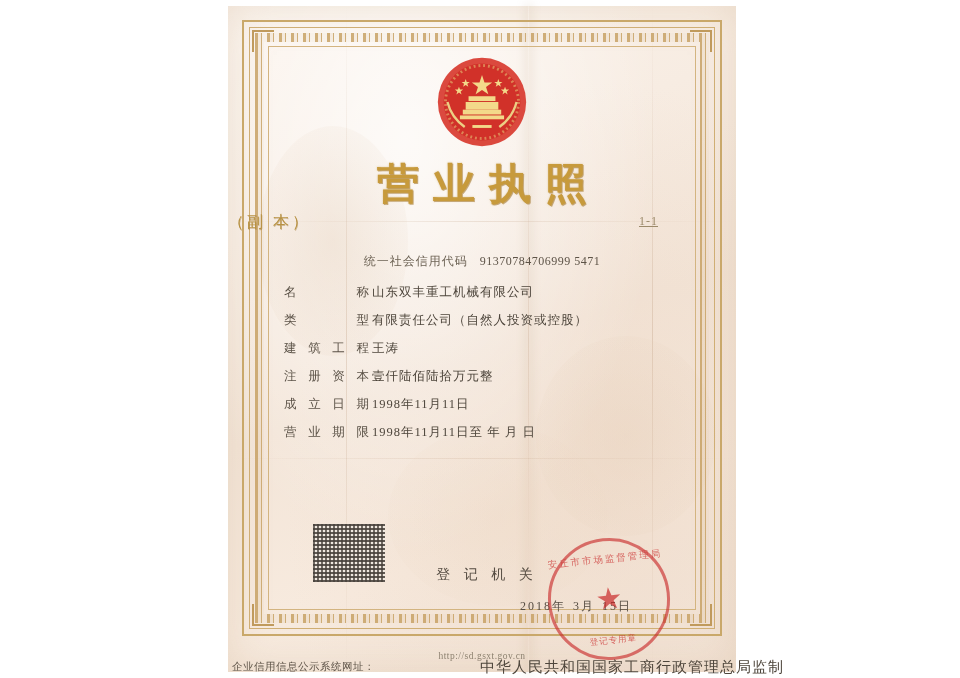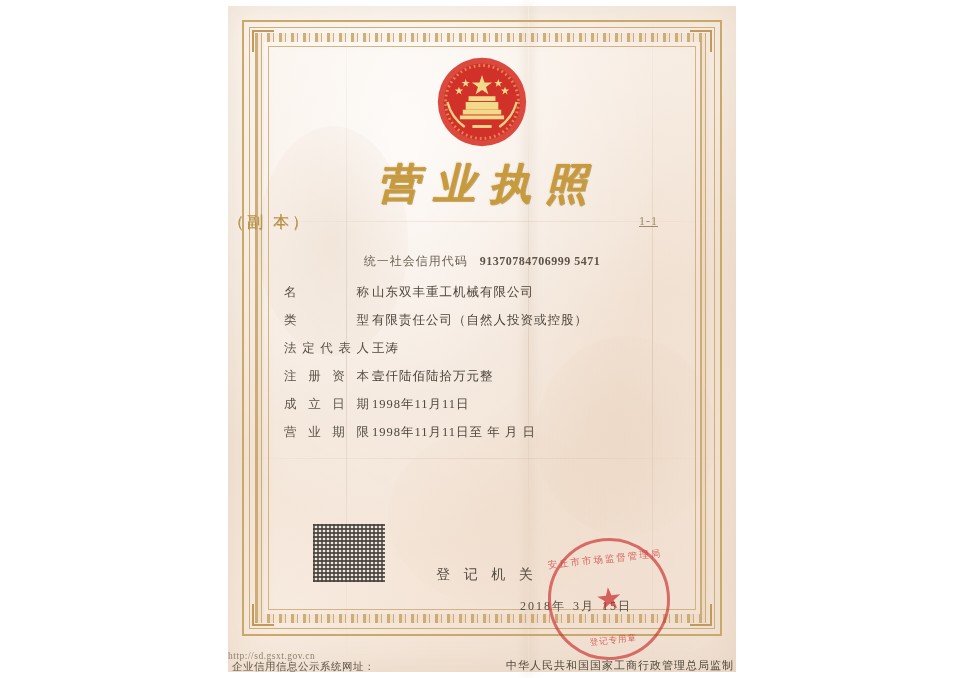--- a/index.html
+++ b/index.html
@@ -137,21 +137,20 @@
     width: 100%;
     text-align: center;
     font-family: "Liberation Serif", serif;
     font-size: 42px;
     letter-spacing: 14px;
     font-weight: bold;
     color: #c79a3c;
     text-shadow: 1px 1px 0 rgba(160,115,40,0.55), 0 0 2px rgba(200,160,80,0.6);
     padding-left: 14px;
     box-sizing: border-box;
-    font-style: italic;
   }
   .subtitle {
     position: absolute;
     left: 0;
     top: 206px;
     width: 100%;
     text-align: left;
     font-size: 16px;
     letter-spacing: 3px;
     color: #b89242;
@@ -175,21 +174,20 @@
     width: 100%;
     text-align: center;
     font-size: 12px;
     color: #6d6355;
     letter-spacing: 1px;
   }
   .credit-row .code {
     margin-left: 8px;
     letter-spacing: 0.5px;
     color: #5d5347;
-    font-weight: bold;
   }
 
   
   .fields {
     position: absolute;
     left: 56px;
     top: 278px;
     width: 400px;
   }
   .frow {
@@ -294,39 +292,39 @@
       repeating-linear-gradient(90deg, rgba(40,35,30,0.75) 0 2px, transparent 2px 4px);
     opacity: 0.85;
   }
 
   
   .site-url {
     position: absolute;
     left: 0;
     top: 645px;
     width: 100%;
-    text-align: left;
+    text-align: center;
     font-size: 9.5px;
     color: #8d8170;
     letter-spacing: 0.5px;
   }
 
   .bottom-left {
     position: absolute;
     left: 232px;
     top: 660px;
     font-size: 10.5px;
     color: #5d5347;
     letter-spacing: 0.5px;
   }
   .bottom-right {
     position: absolute;
-    left: 506px;
+    left: 480px;
     top: 658px;
-    font-size: 11px;
+    font-size: 15px;
     color: #4e463c;
     letter-spacing: 1px;
   }
 
   
   .stain {
     position: absolute;
     border-radius: 50%;
     pointer-events: none;
   }
@@ -406,21 +404,21 @@
         <div class="fvalue">山东双丰重工机械有限公司</div>
       </div>
 
       <div class="frow">
         <div class="flabel">类型</div>
         <div class="fvalue">有限责任公司（自然人投资或控股）</div>
       </div>
 
 
       <div class="frow">
-        <div class="flabel">法定代表人</div>
+        <div class="flabel">建筑工程</div>
         <div class="fvalue">王涛</div>
       </div>
 
       <div class="frow">
         <div class="flabel">注册资本</div>
         <div class="fvalue cap">壹仟陆佰陆拾万元整</div>
       </div>
 
       <div class="frow">
         <div class="flabel">成立日期</div>

